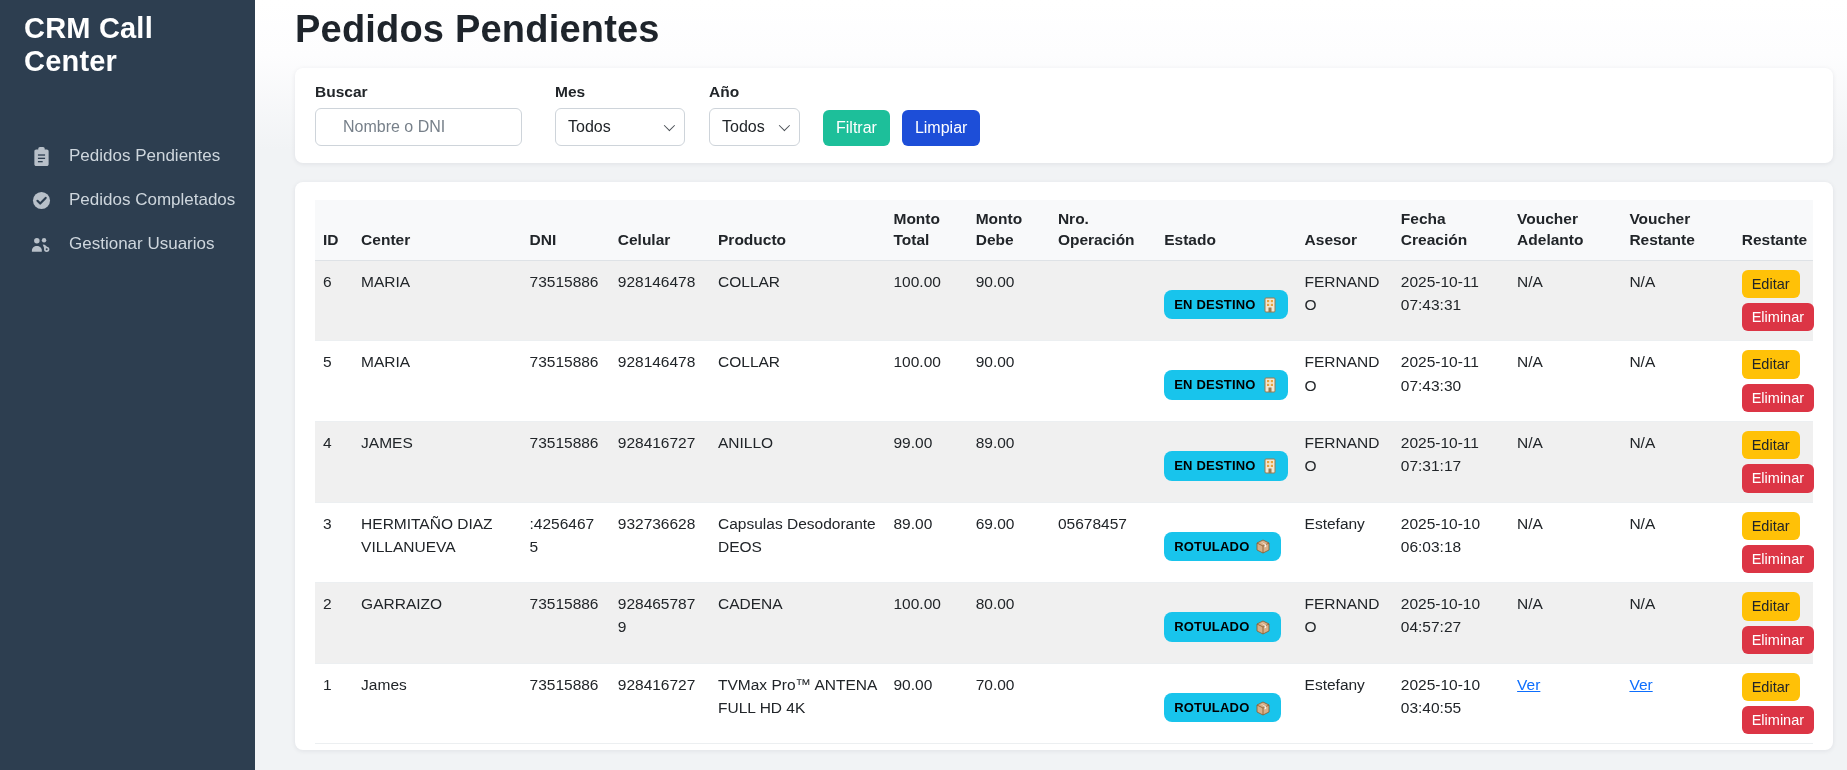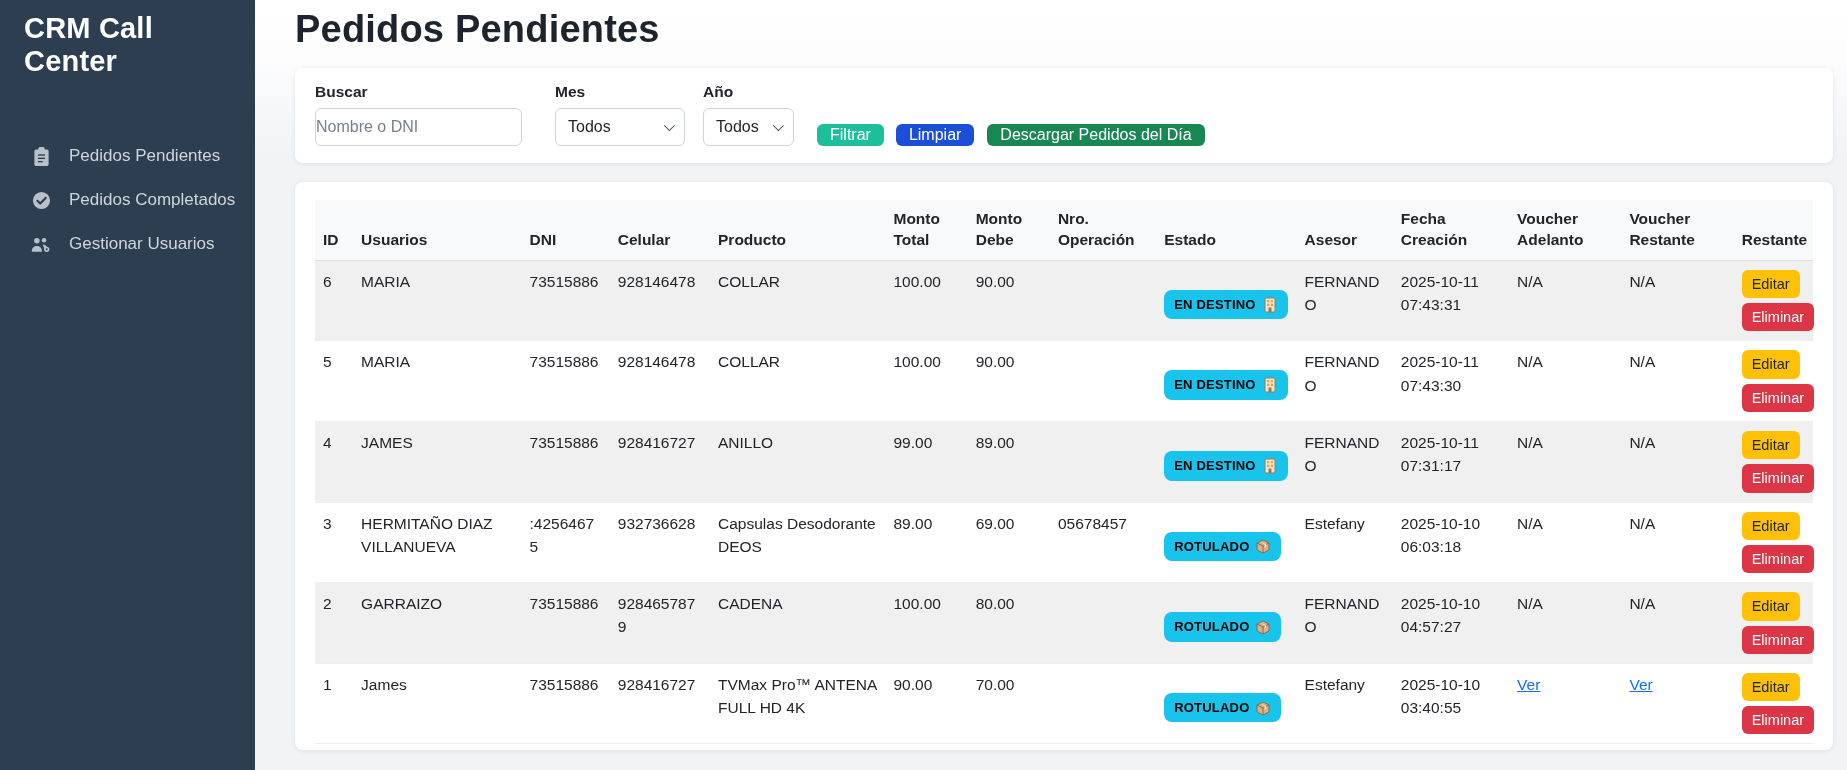--- a/index.html
+++ b/index.html
@@ -40,40 +40,40 @@
     box-shadow: 0 1px 5px rgba(20,30,50,0.08);
   }
 
   
   .filter-card { padding: 15px 20px 17px 20px; margin-bottom: 19px; }
   .filter-form { display: flex; align-items: flex-end; }
   .f-group { display: flex; flex-direction: column; }
   .f-label { font-weight: 700; font-size: 15.5px; margin-bottom: 7px; color: #212529; }
   .text-input {
     width: 207px; height: 38px; border: 1px solid #ced4da; border-radius: 6px;
-    padding: 6px 0; font-size: 16px; font-family: inherit; color: #212529;
+    padding: 6px 27px; font-size: 16px; font-family: inherit; color: #212529;
     outline: none; background: #fff;
   }
   .text-input::placeholder { color: #77808a; }
   .f-group.mes { margin-left: 33px; }
-  .f-group.ano { margin-left: 18px; }
+  .f-group.ano { margin-left: 24px; }
   .select-box {
     height: 38px; border: 1px solid #ced4da; border-radius: 6px; background: #fff;
     display: flex; align-items: center; justify-content: space-between;
     padding: 0 12px; cursor: pointer; color: #212529; font-size: 16px;
   }
   .select-box.mes-w { width: 130px; }
   .select-box.ano-w { width: 91px; }
   .chevron {
     width: 8px; height: 8px; border-right: 1.8px solid #4a5056; border-bottom: 1.8px solid #4a5056;
     transform: rotate(45deg) translateY(-2px); margin-left: 10px; flex: none;
   }
   .btn {
     border: none; border-radius: 6px; font-family: inherit; font-size: 16px;
-    color: #fff; cursor: pointer; height: 22px; padding: 0 13px; white-space: nowrap;
+    color: #fff; cursor: pointer; height: 36px; padding: 0 13px; white-space: nowrap;
   }
   .btn-filtrar { background: #1dbf9a; margin-left: 23px; }
   .btn-limpiar { background: #1d4ed8; margin-left: 12px; }
   .btn-descargar { background: #198754; margin-left: 13px; }
 
   
   .table-card { padding: 18px 20px 6px 20px; }
   table { width: 100%; border-collapse: collapse; table-layout: fixed; }
   thead th {
     background: #f8f9fa; text-align: left; vertical-align: bottom;
@@ -168,30 +168,29 @@
       </div>
       <div class="f-group ano">
         <label class="f-label">Año</label>
         <div class="select-box ano-w">
           <span>Todos</span>
           <span class="chevron"></span>
         </div>
       </div>
       <button class="btn btn-filtrar">Filtrar</button>
       <button class="btn btn-limpiar">Limpiar</button>
-      <button class="btn btn-descargar">Descargar Pedidos del Día</button>
     </div>
   </section>
 
   <section class="card table-card">
     <table>
       <thead>
         <tr>
             <th class="c1">ID</th>
-            <th class="c2">Usuarios</th>
+            <th class="c2">Center</th>
             <th class="c3">DNI</th>
             <th class="c4">Celular</th>
             <th class="c5">Producto</th>
             <th class="c6">Monto Total</th>
             <th class="c7">Monto Debe</th>
             <th class="c8">Nro. Operación</th>
             <th class="c9">Estado</th>
             <th class="c10">Asesor</th>
             <th class="c11">Fecha Creación</th>
             <th class="c12">Voucher Adelanto</th>

